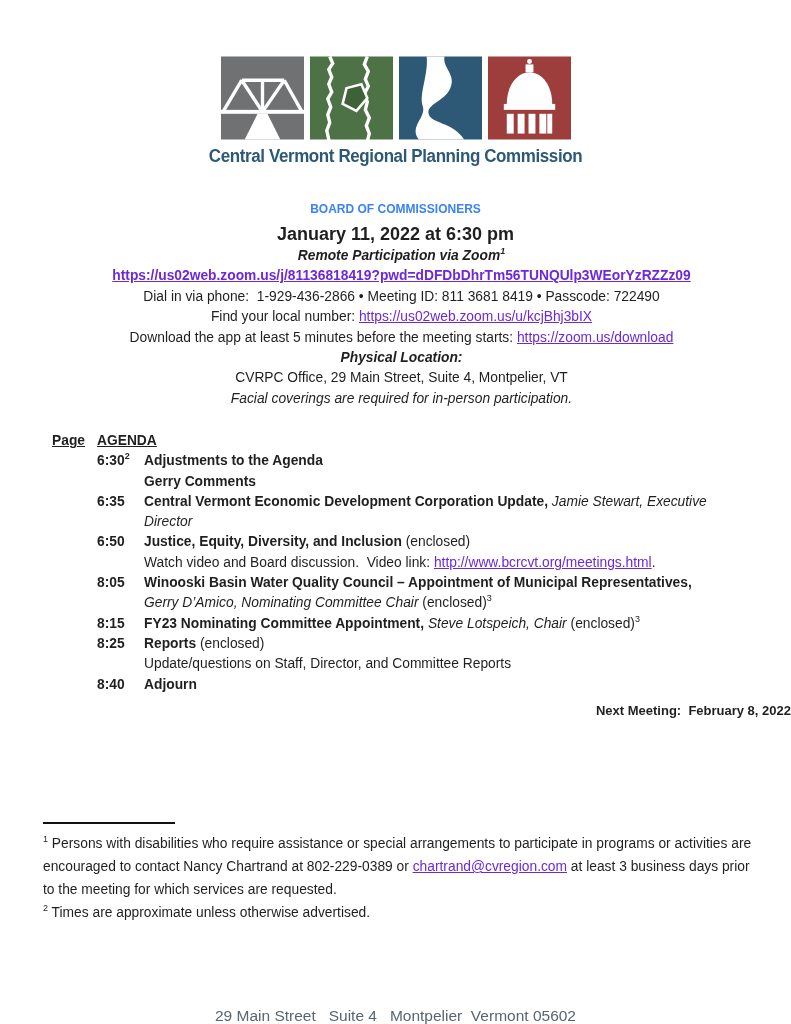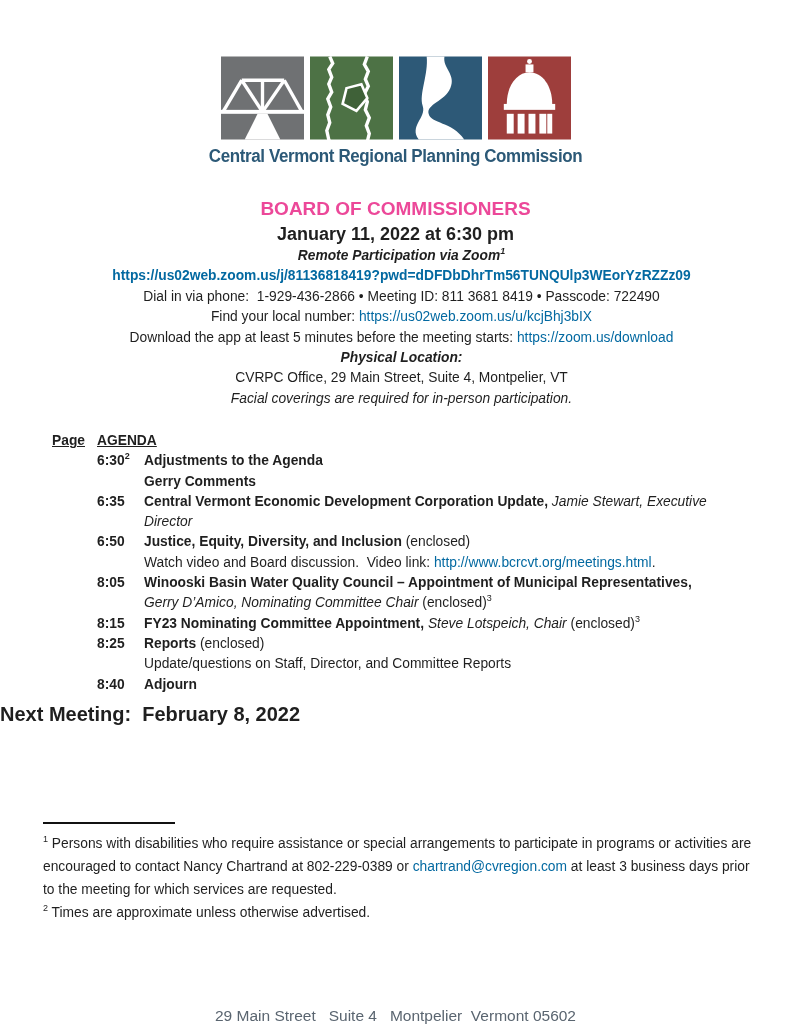--- a/index.html
+++ b/index.html
@@ -18,39 +18,39 @@
   .tiles { display:flex; justify-content:center; gap:6px; }
   .tile { width:83px; height:84px; display:block; }
   .wordmark {
     margin-top:6px;
     font-size:17.5px; font-weight:700; letter-spacing:-0.4px;
     color:#2c5977;
     transform:scaleX(0.97); transform-origin:center;
   }
   
   .title-block { position:absolute; top:196px; left:0; width:100%; text-align:center; }
-  .doc-title { font-size:19px; font-weight:700; line-height:26px; color:#ec4899; }
+  .doc-title { font-size:12px; font-weight:700; line-height:26px; color:#3b82f6; }
   .doc-date  { font-size:18px; font-weight:700; line-height:24px; }
   .tline { font-size:13.8px; line-height:20.4px; white-space:pre-wrap;margin-left:12px; }
   .bi { font-weight:700; font-style:italic; }
   .it { font-style:italic; }
   .b  { font-weight:700; }
-  a.link { color:#0369a1; cursor:pointer; }
+  a.link { color:#6d28d9; text-decoration:underline; cursor:pointer; }
   .main-url { font-weight:600; }
   sup { font-size:9px; vertical-align:super; line-height:0; }
   
   .agenda-block { position:absolute; top:431px; left:52px; right:78px; }
   .arow { display:grid; grid-template-columns:45px 47px 1fr; font-size:13.8px; line-height:20.3px; }
   .col-page { font-weight:700; text-decoration:underline; }
   .col-agenda-hd { grid-column:2 / 4; font-weight:700; text-decoration:underline; }
   .col-time { font-weight:700; }
   .col-text { white-space:pre-wrap; }
   
   .next-meeting { position:absolute; top:703px; left:0; width:100%;
-    text-align:left; font-size:20px; font-weight:700; white-space:pre-wrap; }
+    text-align:right; font-size:13px; font-weight:700; white-space:pre-wrap; }
   
   .footnotes { position:absolute; top:822px; left:43px; right:33px; }
   .fn-sep { width:132px; border-top:2px solid #111; margin-bottom:8px; }
   .fn { font-size:13.8px; line-height:23px; white-space:pre-wrap; }
   
   .doc-footer { position:absolute; top:958px; left:0; width:100%;
     text-align:center; color:#5a6570; font-size:15.5px; line-height:23px; white-space:pre-wrap; }
 </style>
 </head>
 <body>

